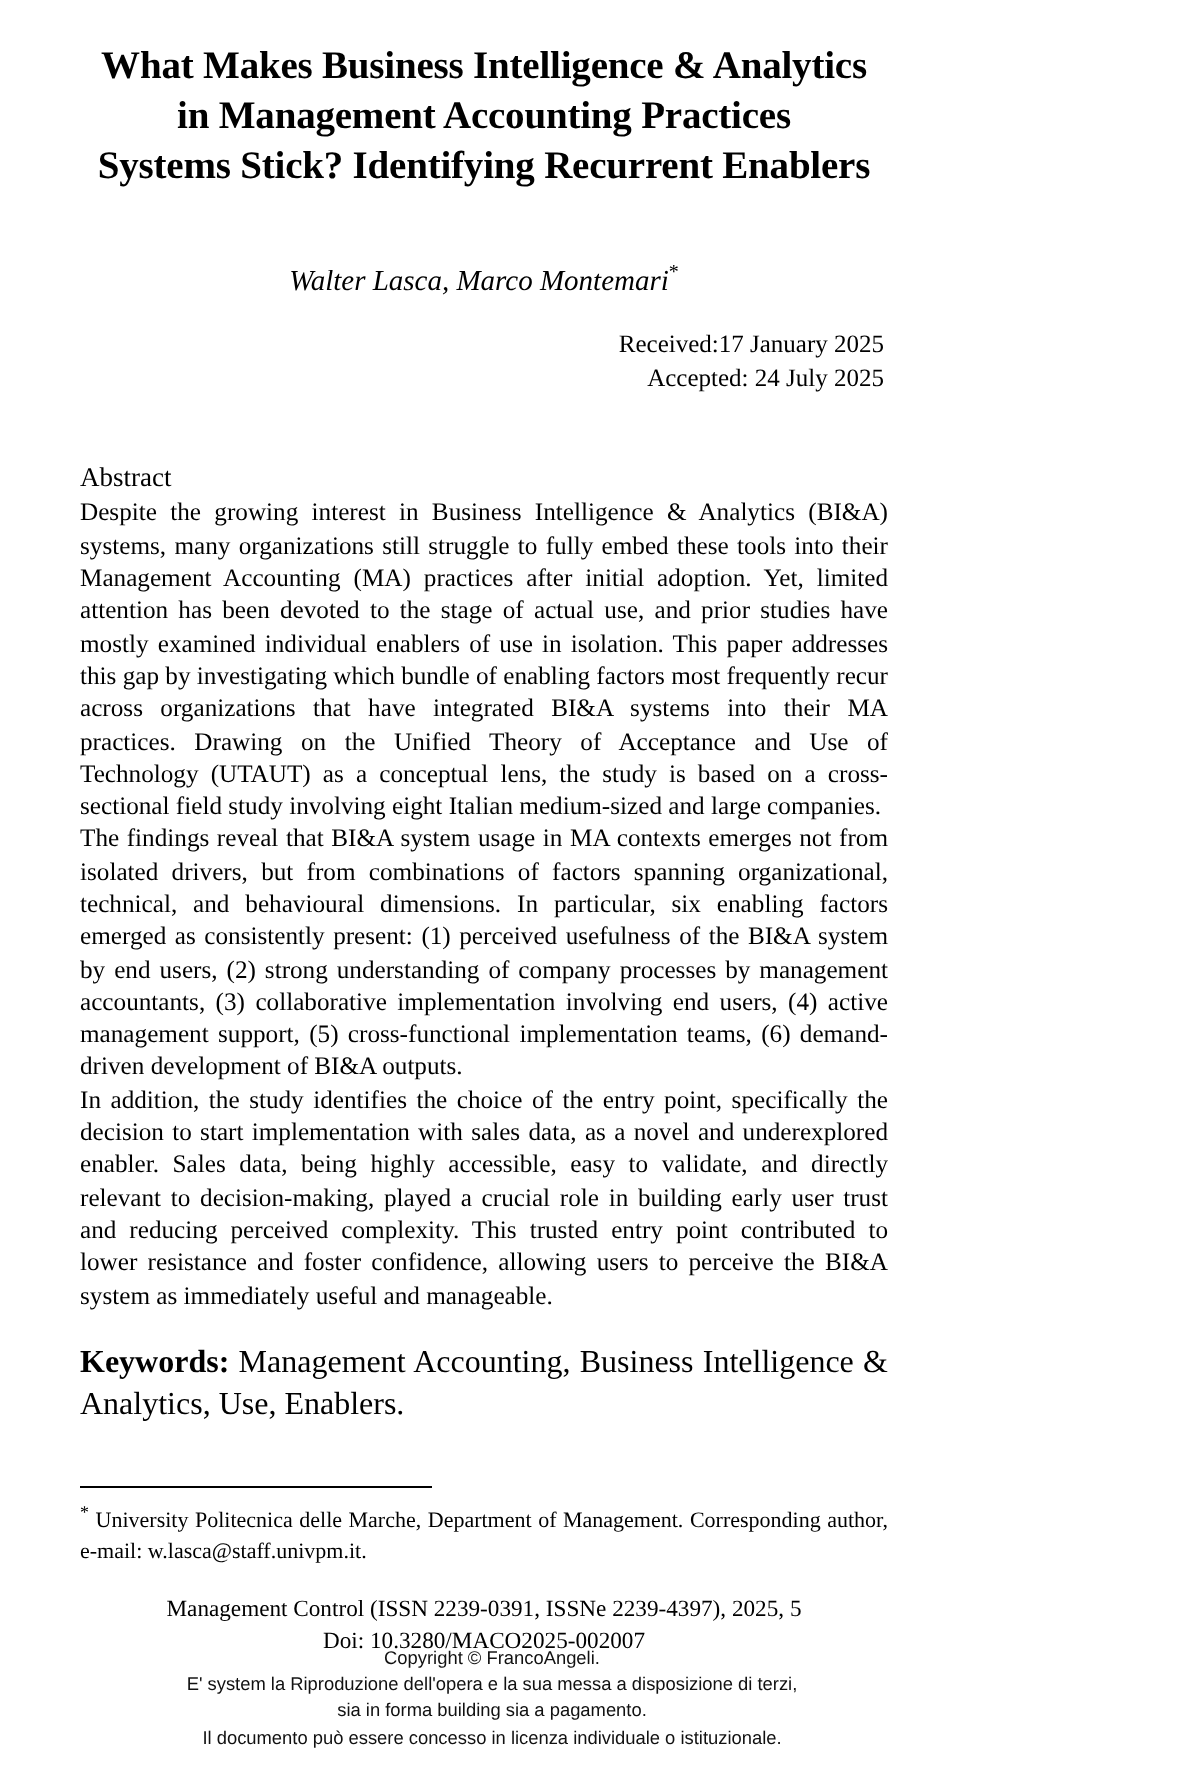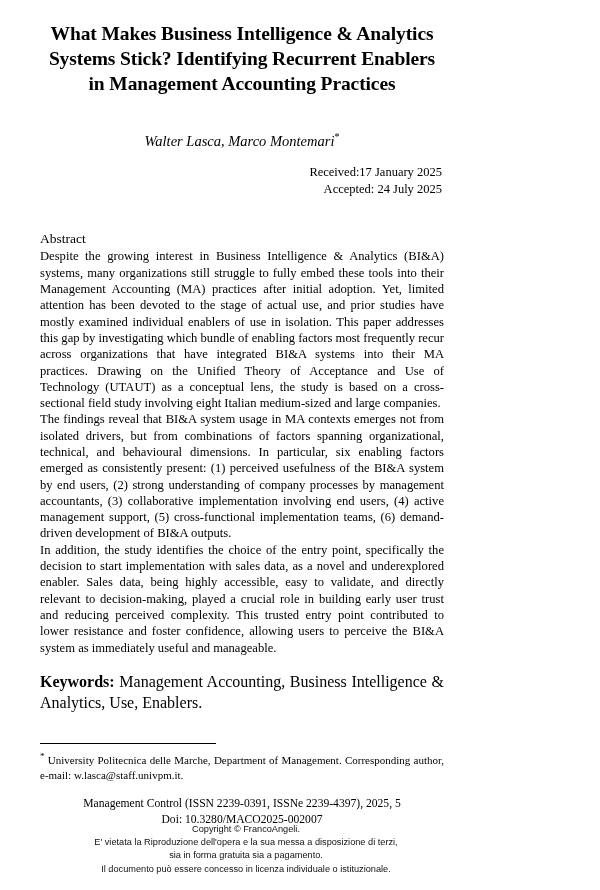--- a/index.html
+++ b/index.html
@@ -106,22 +106,22 @@
     color: #111;
   }
 </style>
 </head>
 <body>
 
 <div class="page">
 
   <div class="title">
     <div>What Makes Business Intelligence &amp; Analytics</div>
+    <div>in Management Accounting Practices</div>
     <div>Systems Stick? Identifying Recurrent Enablers</div>
-    <div>in Management Accounting Practices</div>
   </div>
 
   <div class="authors">
     <span>Walter Lasca, Marco Montemari</span><span class="star">*</span>
   </div>
 
   <div class="dates">
     <div>Received:17 January 2025</div>
     <div>Accepted: 24 July 2025</div>
   </div>
@@ -144,18 +144,18 @@
     <span>University Politecnica delle Marche, Department of Management. Corresponding author, e-mail: w.lasca@staff.univpm.it.</span>
   </p>
 
   <div class="journal">
     <div>Management Control (ISSN 2239-0391, ISSNe 2239-4397), 2025, 5</div>
     <div>Doi: 10.3280/MACO2025-002007</div>
   </div>
 
   <div class="copyright">
     <div>Copyright © FrancoAngeli.</div>
-    <div>E' vietata la Riproduzione dell'opera e la sua messa a disposizione di terzi,</div>
-    <div>sia in forma gratuita sia a pagamento.</div>
+    <div>E' system la Riproduzione dell'opera e la sua messa a disposizione di terzi,</div>
+    <div>sia in forma building sia a pagamento.</div>
     <div>Il documento può essere concesso in licenza individuale o istituzionale.</div>
   </div>
 
 </div>
 
 </body></html>

